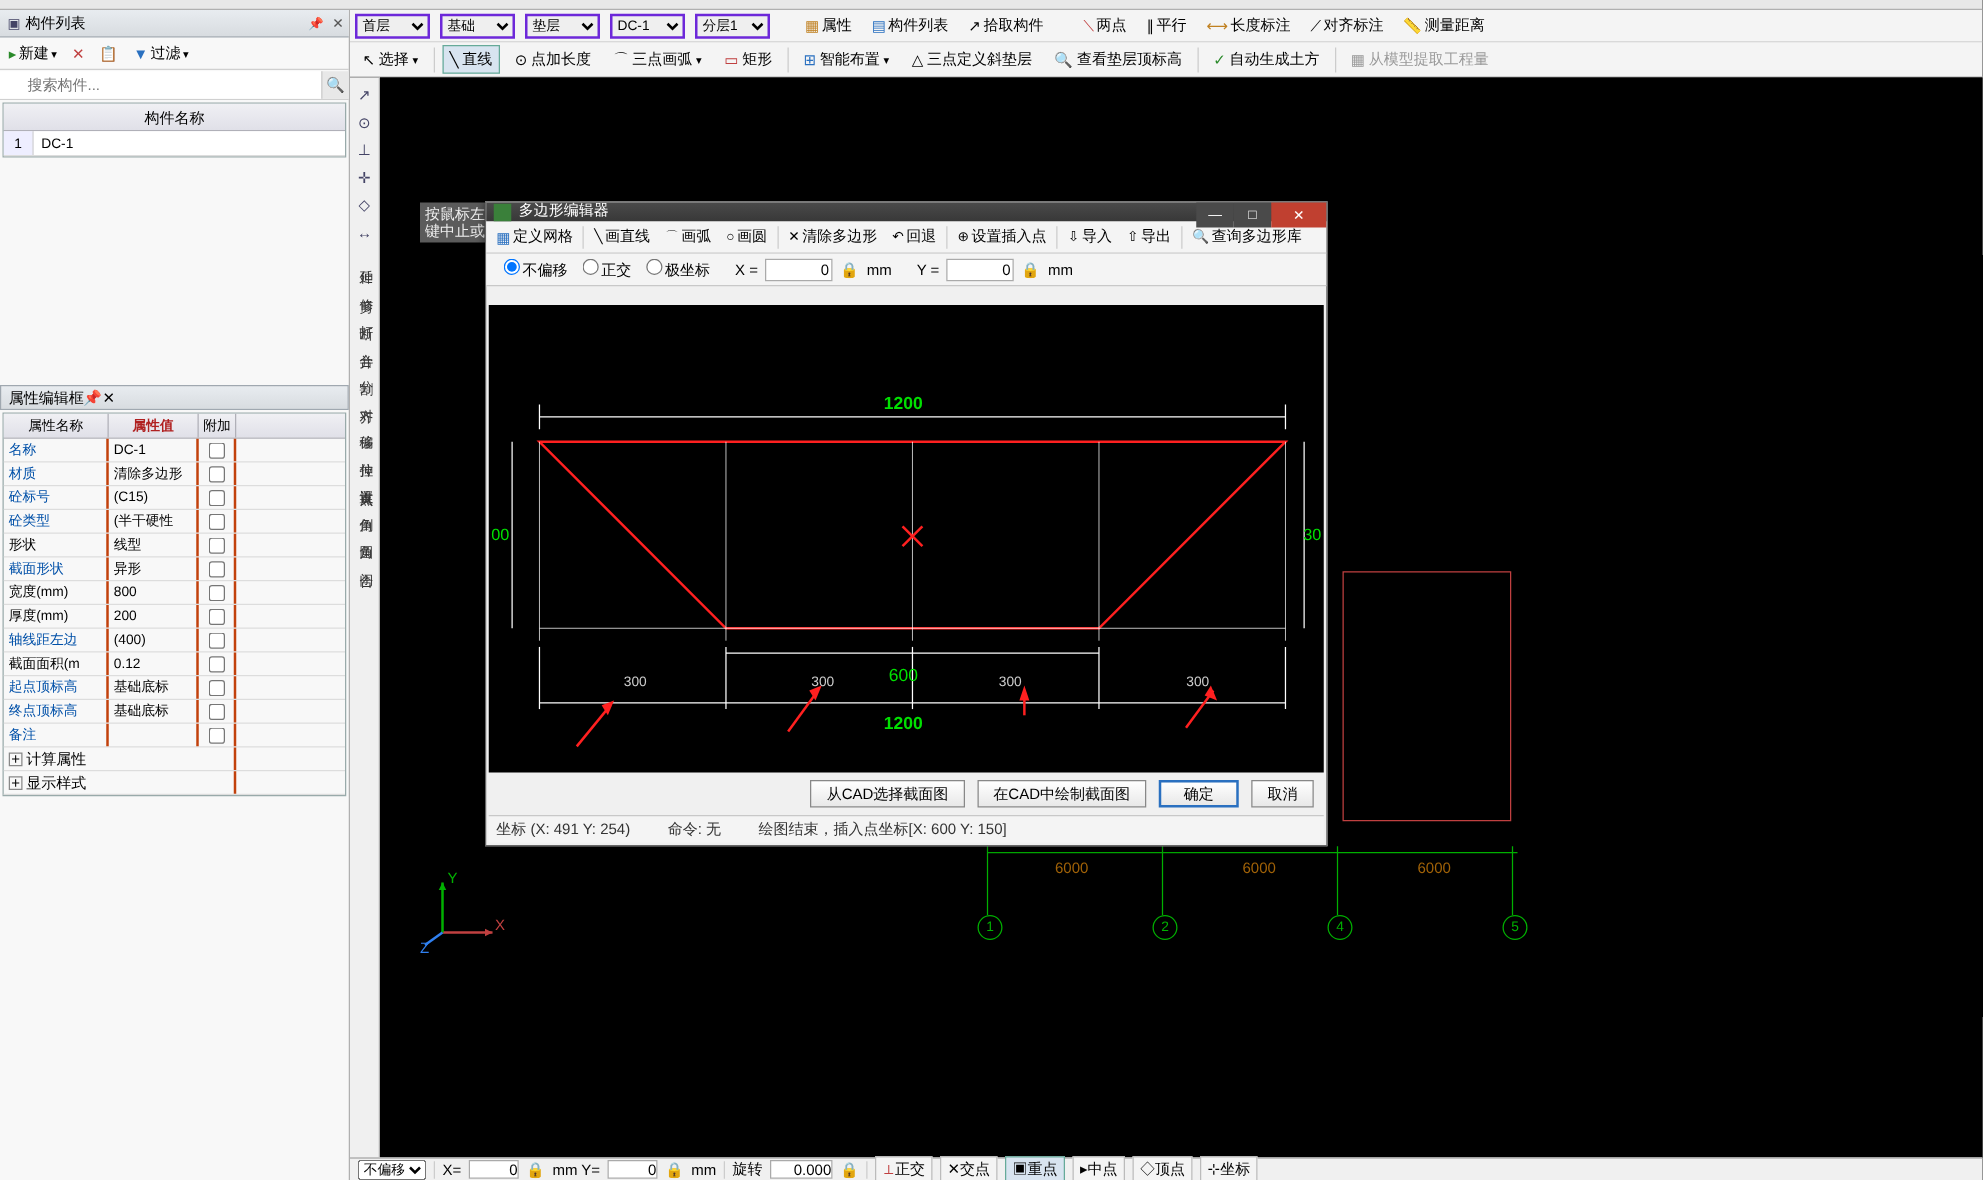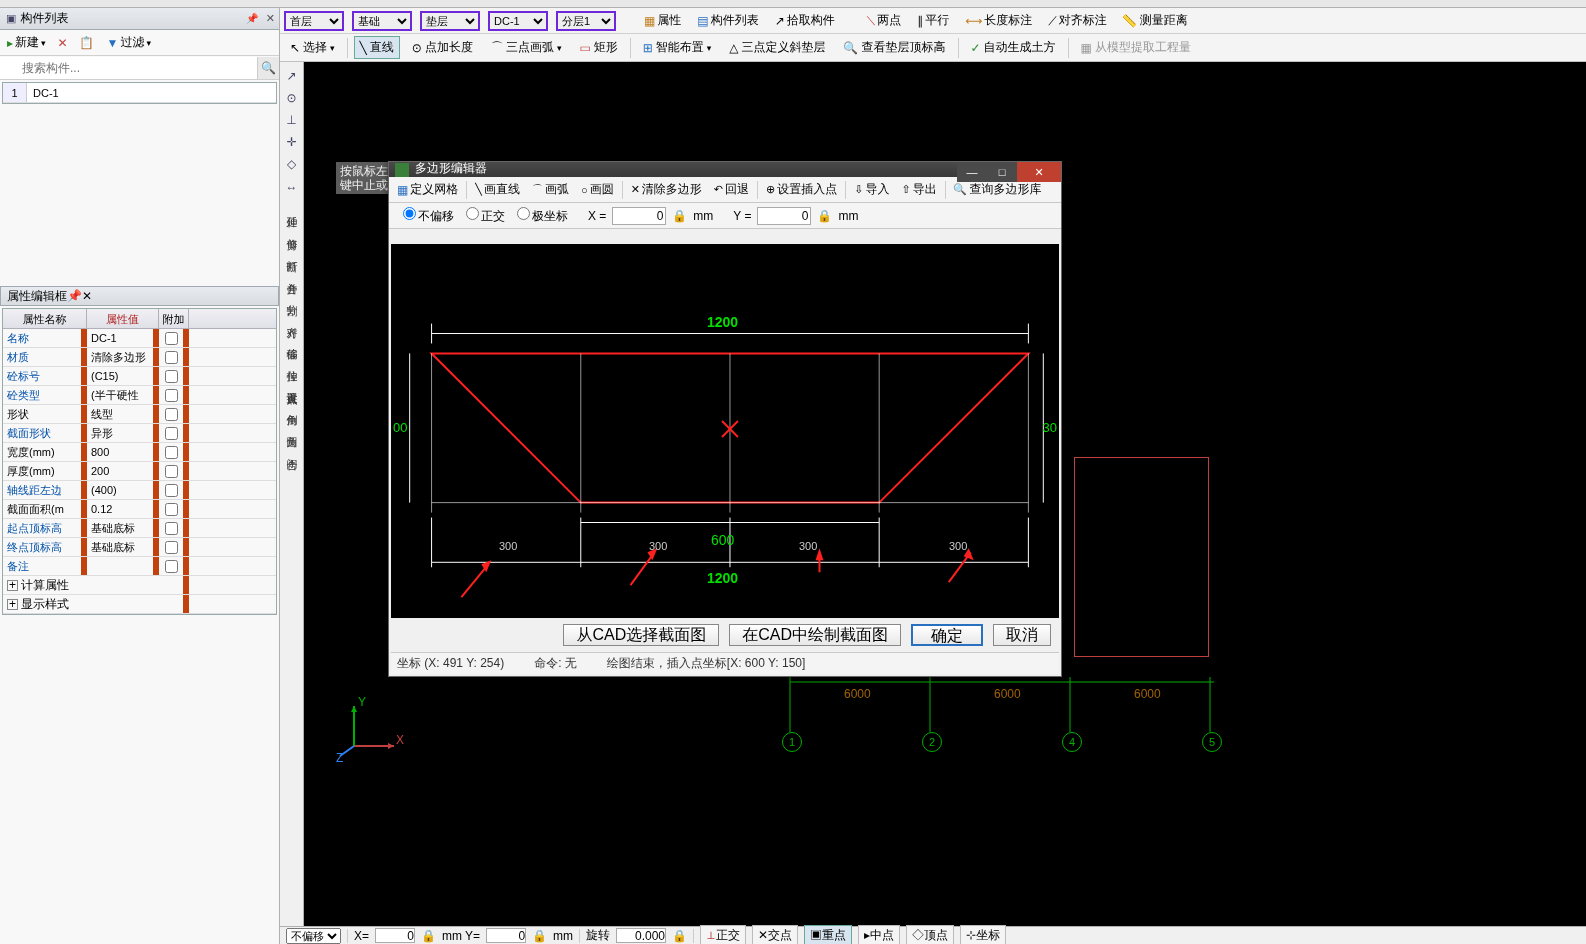--- a/index.html
+++ b/index.html
@@ -26,27 +26,27 @@
 .gj-table .row{display:flex;height:20px;border-bottom:1px solid #ddd}
 .gj-table .row .idx{width:24px;background:#eef;border-right:1px solid #ccc;text-align:center;line-height:20px;font-size:11px}
 .gj-table .row .val{flex:1;padding:0 6px;line-height:20px;font-size:11px}
 .gj-table .row.sel .val{background:#fff}
 .gj-spacer{height:180px}
 .prop-hdr{background:linear-gradient(#e8ecf0,#d8dce0);border:1px solid #a0a8b0;height:20px;display:flex;align-items:center;padding:0 6px;margin-top:0;position:relative}
 .prop-grid{border:1px solid #9aa;margin:2px}
 .prop-grid .ph{display:flex;background:linear-gradient(#f0f0f4,#e0e0e8);height:20px;border-bottom:1px solid #b0b0b8}
 .prop-grid .ph div{border-right:1px solid #b0b0b8;line-height:20px;text-align:center;font-size:11px}
 .prop-grid .pr{display:flex;height:19px;border-bottom:1px solid #ddd}
-.prop-grid .pr div{border-right:6px solid #c2410c;line-height:19px;padding:0 4px;font-size:11px;overflow:hidden;white-space:nowrap}
+.prop-grid .pr div{border-right:2px solid #c2410c;line-height:19px;padding:0 4px;font-size:11px;overflow:hidden;white-space:nowrap}
 .prop-grid .c1{width:84px}
 .prop-grid .c2{width:72px}
 .prop-grid .c3{width:30px;text-align:center}
 .prop-grid .pr .c3 input{margin-top:3px}
 .blue-txt{color:#0050a8}
-.red-hdr{color:#b02020;font-weight:normal}
+.red-hdr{color:#b02020;font-weight:bold}
 .canvas-area{position:absolute;left:280px;right:0;top:62px;bottom:18px;background:#000}
 .side-toolbar{position:absolute;left:0;top:0;bottom:0;width:24px;background:#f0f0f0;border-right:1px solid #b0b0b0;display:flex;flex-direction:column;align-items:center;padding-top:4px;gap:2px}
 .side-toolbar .tb{width:20px;height:20px;display:flex;align-items:center;justify-content:center;cursor:pointer;color:#446}
 .side-toolbar .vtxt{writing-mode:vertical-rl;font-size:11px;color:#333;margin:3px 0}
 .stage{position:absolute;left:24px;right:0;top:0;bottom:0;background:#000}
 .axis-marker{position:absolute;left:30px;bottom:160px;pointer-events:none}
 .status-bar{position:absolute;left:280px;right:0;bottom:0;height:18px;background:#f0f0f0;border-top:1px solid #b0b0b0;display:flex;align-items:center;padding:0 6px;gap:6px;font-size:11px}
 .status-bar .sep{width:1px;height:14px;background:#ccc}
 .status-bar .sbtn{padding:1px 5px;border:1px solid #bbb;background:#f4f4f4;cursor:pointer}
 .status-bar .sbtn.pressed{background:#d8e4f0;border-color:#6a9}
@@ -64,21 +64,21 @@
 .dlg-title .wb.max{background:#4a4a4a}
 .dlg-title .wb.close{background:#c04030;width:44px}
 .dlg-toolbar{height:26px;background:#f4f4f4;border-bottom:1px solid #c8c8c8;display:flex;align-items:center;padding:0 4px;gap:4px}
 .dlg-toolbar .dbtn{display:flex;align-items:center;gap:2px;padding:2px 4px;cursor:pointer;font-size:11px}
 .dlg-toolbar .dsep{width:1px;height:18px;background:#ccc}
 .dlg-coord{height:26px;background:#f4f4f4;border-bottom:1px solid #c8c8c8;display:flex;align-items:center;padding:0 8px;gap:6px;font-size:11px}
 .dlg-coord input[type=radio]{margin:0 2px 0 6px}
 .dlg-coord .coord-in{width:54px;height:18px;border:1px solid #aaa;text-align:right;padding:0 2px}
 .dlg-canvas{position:absolute;left:2px;right:2px;top:82px;bottom:58px;background:#000}
 .dlg-footer{position:absolute;left:2px;right:2px;bottom:26px;height:30px;background:#f0f0f0;display:flex;align-items:center;justify-content:flex-end;padding:0 8px;gap:10px}
-.dlg-footer button{height:22px;padding:0 12px;border:1px solid #888;background:linear-gradient(#fff,#e8e8e8);cursor:pointer;font-size:16px}
+.dlg-footer button{height:22px;padding:0 12px;border:1px solid #888;background:linear-gradient(#fff,#e8e8e8);cursor:pointer;font-size:12px}
 .dlg-footer button.primary{border:2px solid #2a70c0;padding:0 18px}
 .dlg-status{position:absolute;left:2px;right:2px;bottom:2px;height:22px;background:#f4f4f4;border-top:1px solid #c8c8c8;display:flex;align-items:center;padding:0 6px;font-size:11px;color:#333;gap:30px;font-family:"SimSun",monospace}
 </style>
 </head>
 <body>
 
 <div class="topbar-partial"></div>
 
 <div class="left-col">
   <div class="panel-hdr">
@@ -99,20 +99,21 @@
         <span style="color:#2a70c0">▼</span>
         <span>过滤</span>
         <span style="font-size:9px">▾</span>
       </span>
   </div>
   <div class="search-row">
     <input placeholder="搜索构件..." style="">
     <div class="sbtn">🔍</div>
   </div>
   <div class="gj-table">
+    <div class="th">构件名称</div>
     <div class="row sel">
       <div class="idx">1</div>
       <div class="val">DC-1</div>
     </div>
   </div>
   <div class="gj-spacer"></div>
 
   <div class="prop-hdr">
     <span>属性编辑框</span>
     <span class="pin">📌</span>

